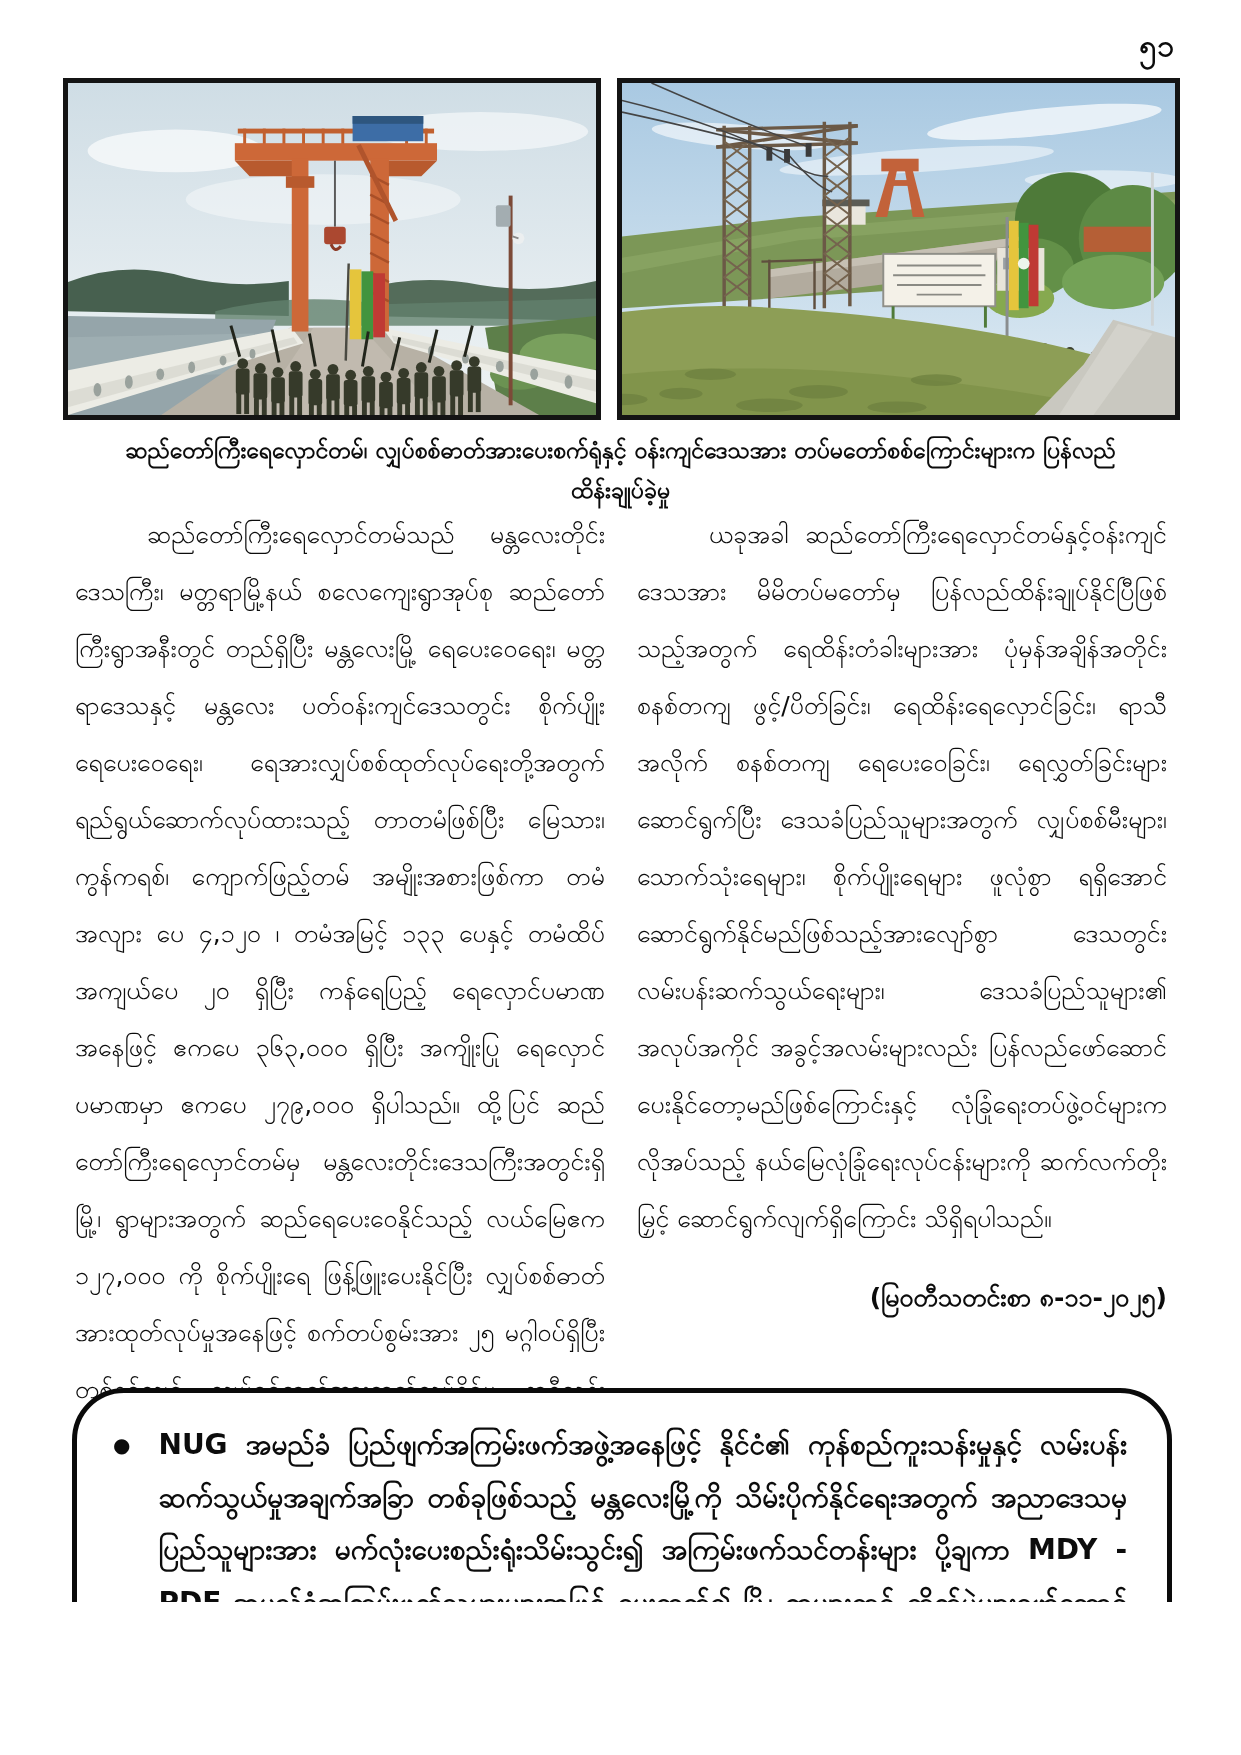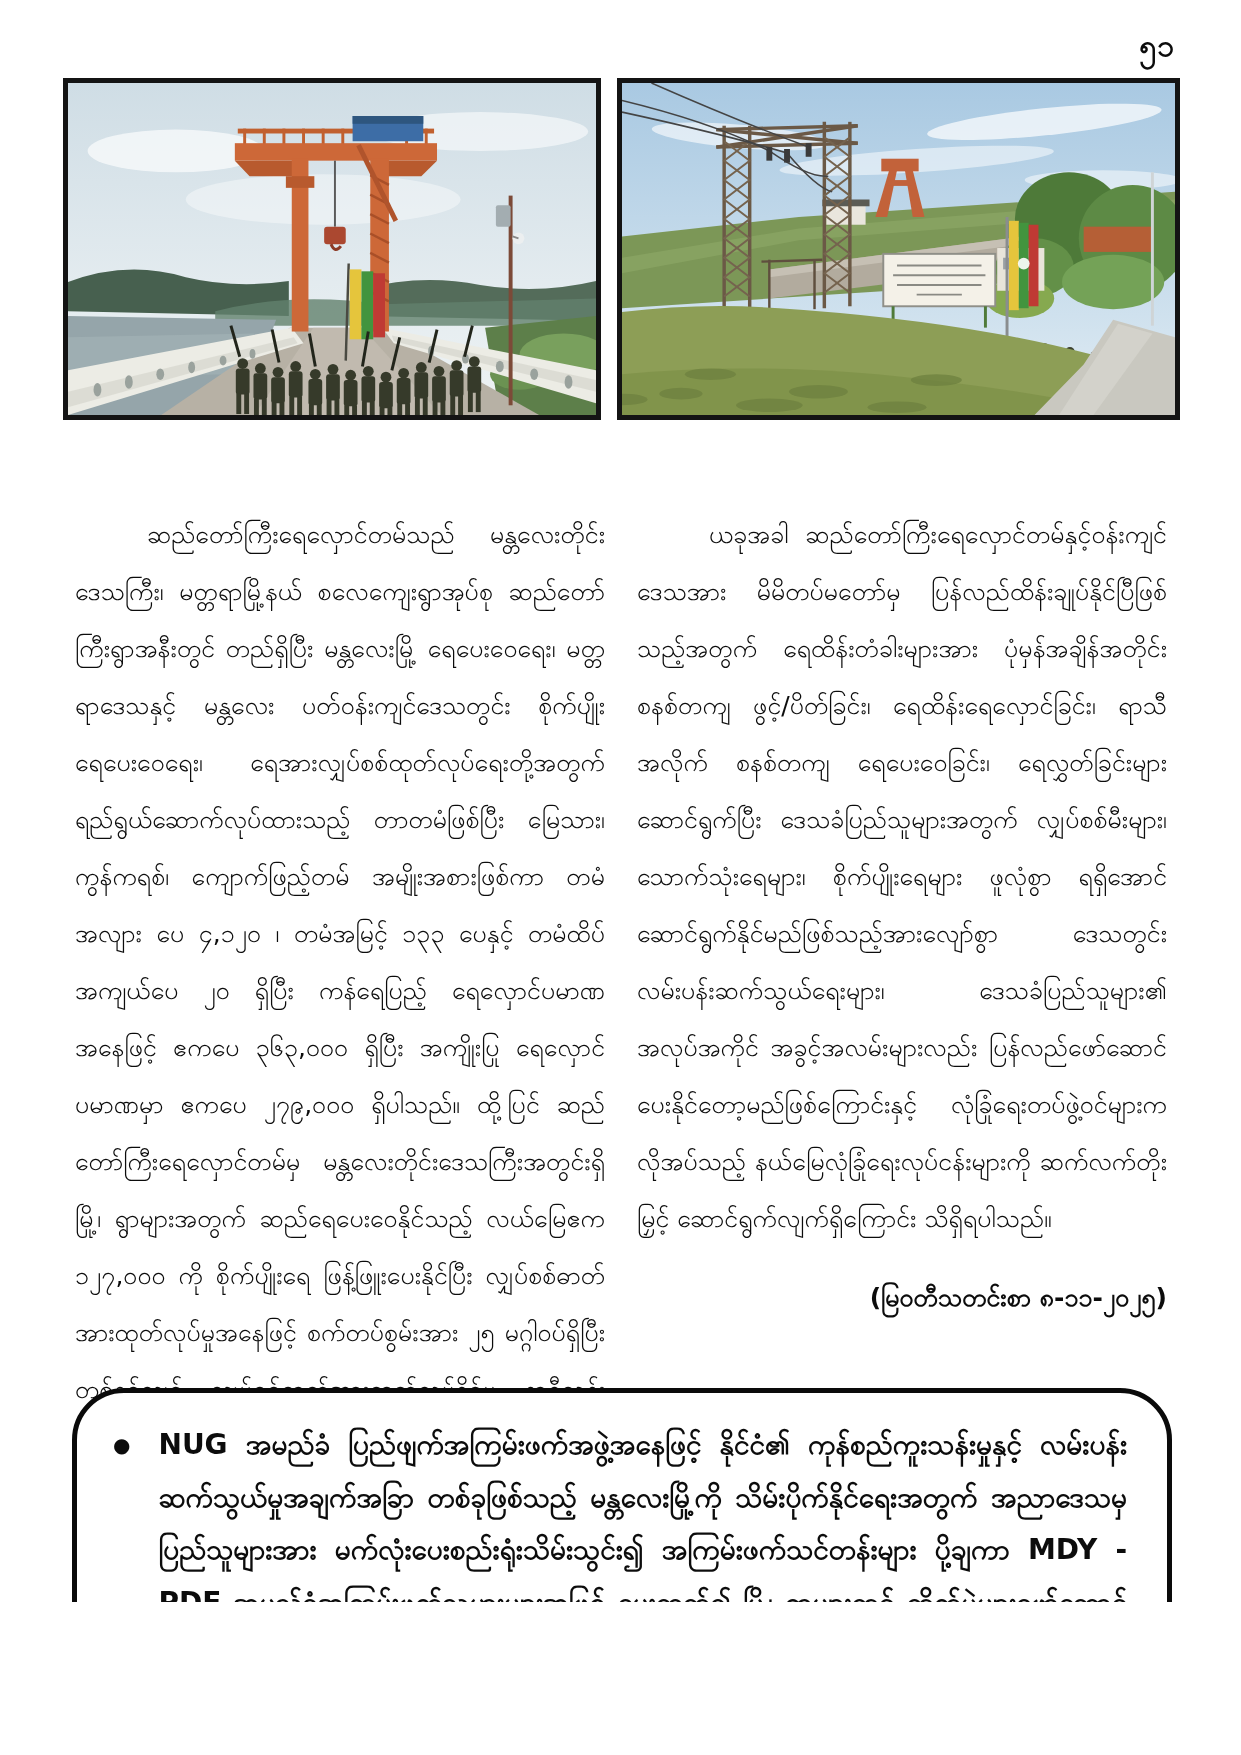--- a/index.html
+++ b/index.html
@@ -381,20 +381,21 @@
             <ellipse cx="60" cy="320" rx="22" ry="6"></ellipse>
           <ellipse cx="380, " cy="326" rx="26" ry="6"></ellipse>
         </g>
 
         <polygon points="500,244 563,262 563,342 420,342 470,290" fill="#c9c8c0"></polygon>
         <polygon points="505,248 540,258 480,342 445,342" fill="#d6d5cd" opacity="0.8"></polygon>
       </svg>
     </figure>
   </div>
 
+  <div class="caption">ဆည်တော်ကြီးရေလှောင်တမ်၊ လျှပ်စစ်ဓာတ်အားပေးစက်ရုံနှင့် ဝန်းကျင်ဒေသအား တပ်မတော်စစ်ကြောင်းများက ပြန်လည်ထိန်းချုပ်ခဲ့မှု</div>
 
   <div class="columns">
     <div class="col">
       <p class="indent">ဆည်တော်ကြီးရေလှောင်တမ်သည် မန္တလေးတိုင်းဒေသကြီး၊ မတ္တရာမြို့နယ် စလေကျေးရွာအုပ်စု ဆည်တော်ကြီးရွာအနီးတွင် တည်ရှိပြီး မန္တလေးမြို့ ရေပေးဝေရေး၊ မတ္တရာဒေသနှင့် မန္တလေး ပတ်ဝန်းကျင်ဒေသတွင်း စိုက်ပျိုးရေပေးဝေရေး၊ ရေအားလျှပ်စစ်ထုတ်လုပ်ရေးတို့အတွက် ရည်ရွယ်ဆောက်လုပ်ထားသည့် တာတမံဖြစ်ပြီး မြေသား၊ ကွန်ကရစ်၊ ကျောက်ဖြည့်တမ် အမျိုးအစားဖြစ်ကာ တမံအလျား ပေ ၄,၁၂၀ ၊ တမံအမြင့် ၁၃၃ ပေနှင့် တမံထိပ်အကျယ်ပေ ၂၀ ရှိပြီး ကန်ရေပြည့် ရေလှောင်ပမာဏအနေဖြင့် ဧကပေ ၃၆၃,၀၀၀ ရှိပြီး အကျိုးပြု ရေလှောင်ပမာဏမှာ ဧကပေ ၂၇၉,၀၀၀ ရှိပါသည်။ ထို့ပြင် ဆည်တော်ကြီးရေလှောင်တမ်မှ မန္တလေးတိုင်းဒေသကြီးအတွင်းရှိ မြို့၊ ရွာများအတွက် ဆည်ရေပေးဝေနိုင်သည့် လယ်မြေဧက ၁၂၇,၀၀၀ ကို စိုက်ပျိုးရေ ဖြန့်ဖြူးပေးနိုင်ပြီး လျှပ်စစ်ဓာတ်အားထုတ်လုပ်မှုအနေဖြင့် စက်တပ်စွမ်းအား ၂၅ မဂ္ဂါဝပ်ရှိပြီး တစ်နှစ်လျှင် လျှပ်စစ်ဓာတ်အားထုတ်လုပ်နိုင်မှု နာရီသန်းပေါင်း ၁၃၄ ကီလိုဝပ်ကိုလည်း ထုတ်လုပ်ပေးသဖြင့် ဒေသခံ ပြည်သူလူထု</p>
     </div>
     <div class="col">
       <p class="indent">ယခုအခါ ဆည်တော်ကြီးရေလှောင်တမ်နှင့်ဝန်းကျင်ဒေသအား မိမိတပ်မတော်မှ ပြန်လည်ထိန်းချုပ်နိုင်ပြီဖြစ်သည့်အတွက် ရေထိန်းတံခါးများအား ပုံမှန်အချိန်အတိုင်း စနစ်တကျ ဖွင့်/ပိတ်ခြင်း၊ ရေထိန်းရေလှောင်ခြင်း၊ ရာသီအလိုက် စနစ်တကျ ရေပေးဝေခြင်း၊ ရေလွှတ်ခြင်းများ ဆောင်ရွက်ပြီး ဒေသခံပြည်သူများအတွက် လျှပ်စစ်မီးများ၊ သောက်သုံးရေများ၊ စိုက်ပျိုးရေများ ဖူလုံစွာ ရရှိအောင် ဆောင်ရွက်နိုင်မည်ဖြစ်သည့်အားလျော်စွာ ဒေသတွင်း လမ်းပန်းဆက်သွယ်ရေးများ၊ ဒေသခံပြည်သူများ၏ အလုပ်အကိုင် အခွင့်အလမ်းများလည်း ပြန်လည်ဖော်ဆောင်ပေးနိုင်တော့မည်ဖြစ်ကြောင်းနှင့် လုံခြုံရေးတပ်ဖွဲ့ဝင်များက လိုအပ်သည့် နယ်မြေလုံခြုံရေးလုပ်ငန်းများကို ဆက်လက်တိုးမြှင့် ဆောင်ရွက်လျက်ရှိကြောင်း သိရှိရပါသည်။</p>
       <p class="attribution">(မြဝတီသတင်းစာ ၈-၁၁-၂၀၂၅)</p>
     </div>
   </div>

